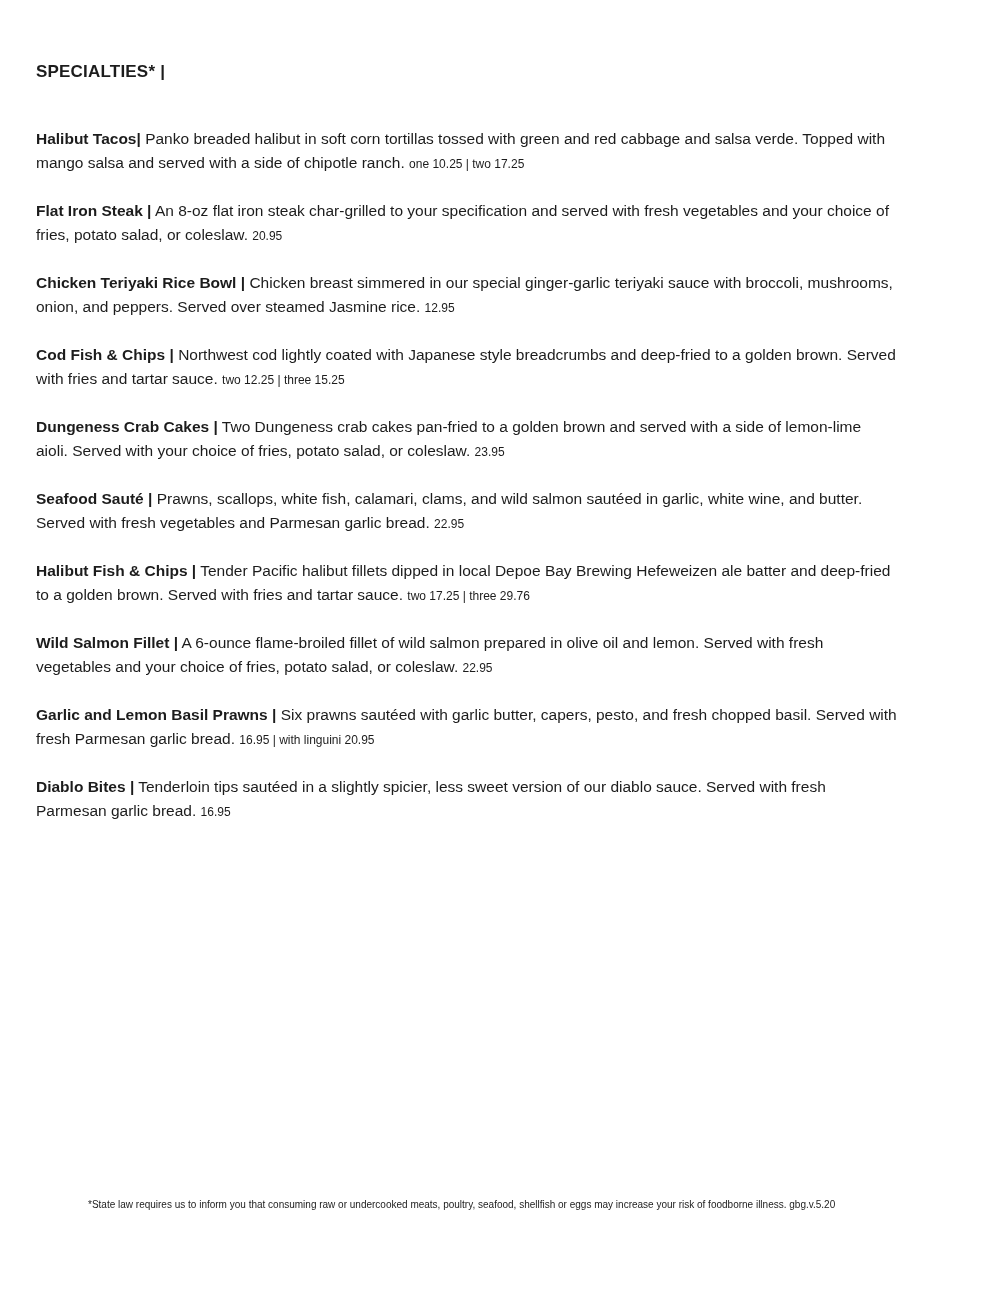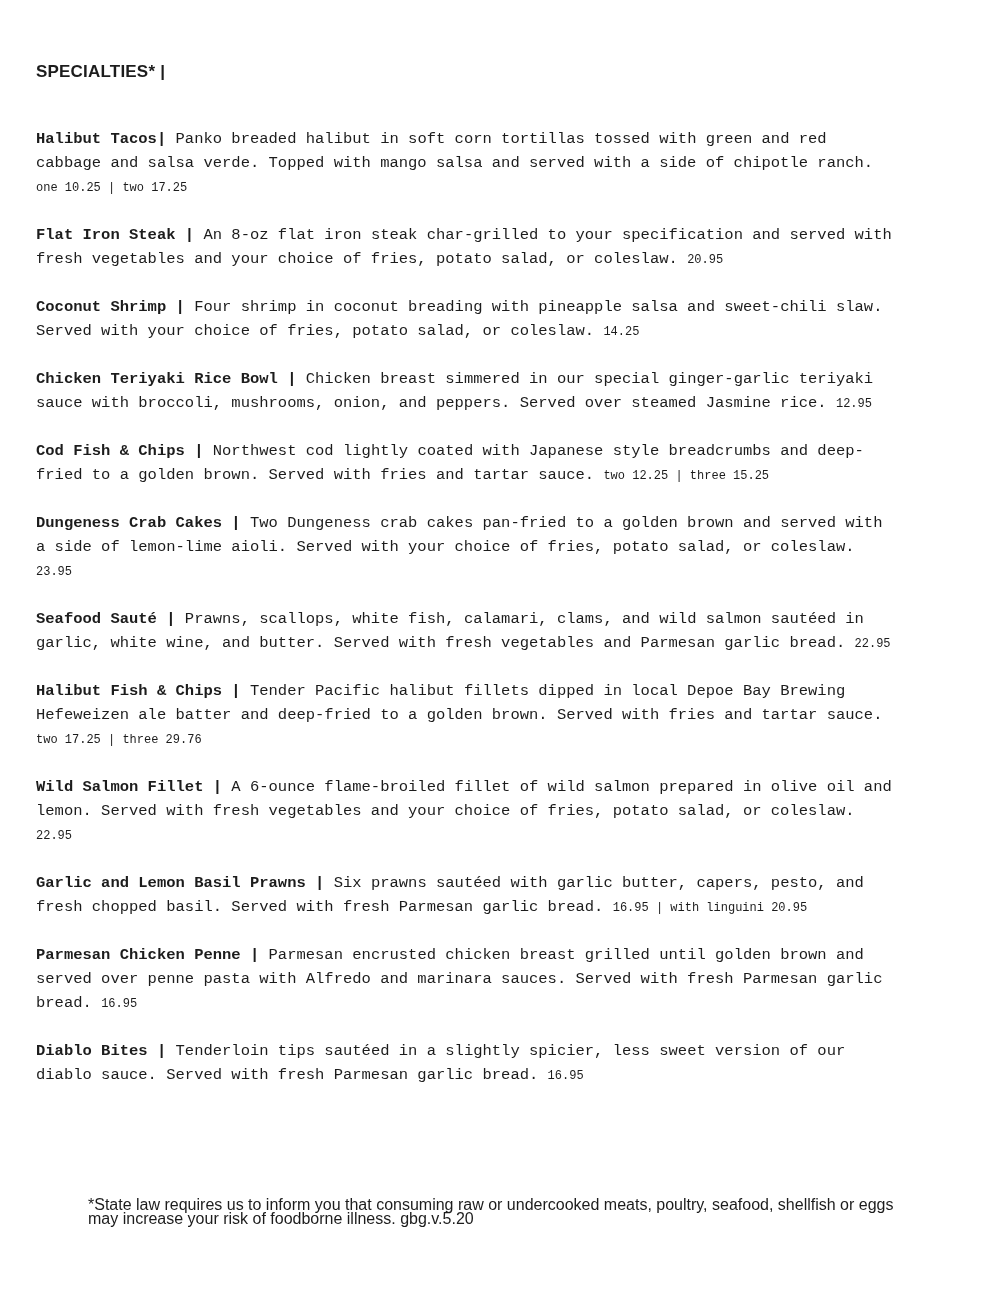--- a/index.html
+++ b/index.html
@@ -28,34 +28,33 @@
   .title {
     font-size: 17px;
     font-weight: bold;
     letter-spacing: 0.2px;
     margin: 0 0 45px 0;
   }
   .menu-item {
     font-size: 15.5px;
     line-height: 24px;
     margin: 0 8px 23px 0;
-    font-family: Liberation Mono, monospace;
   }
   .item-name {
     font-weight: bold;
   }
   .item-price {
     font-size: 12px;
   }
   .footer {
     position: absolute;
     left: 88px;
     right: 95px;
     top: 1198px;
-    font-size: 16px;
+    font-size: 10px;
     line-height: 14px;
     color: #1c1c1c;
   }
 </style>
 </head>
 <body>
 
 <div class="page">
   <div class="content">
 
@@ -67,25 +66,20 @@
       <span class="item-price">one 10.25 | two 17.25</span>
     </p>
 
     <p class="menu-item">
       <span class="item-name">Flat Iron Steak |</span>
       <span>An 8-oz flat iron steak char-grilled to your specification and served with fresh vegetables and your choice of fries, potato salad, or coleslaw.</span>
       <span class="item-price">20.95</span>
     </p>
 
 
-    <p class="menu-item">
-      <span class="item-name">Coconut Shrimp |</span>
-      <span>Four shrimp in coconut breading with pineapple salsa and sweet-chili slaw. Served with your choice of fries, potato salad, or coleslaw.</span>
-      <span class="item-price">14.25</span>
-    </p>
 
     <p class="menu-item">
       <span class="item-name">Chicken Teriyaki Rice Bowl |</span>
       <span>Chicken breast simmered in our special ginger-garlic teriyaki sauce with broccoli, mushrooms, onion, and peppers.  Served over steamed Jasmine rice.</span>
       <span class="item-price">12.95</span>
     </p>
 
     <p class="menu-item">
       <span class="item-name">Cod Fish &amp; Chips |</span>
       <span>Northwest cod lightly coated with Japanese style breadcrumbs and deep-fried to a golden brown.  Served with fries and tartar sauce.</span>
@@ -115,25 +109,20 @@
       <span>A 6-ounce flame-broiled fillet of wild salmon prepared in olive oil and lemon. Served with fresh vegetables and your choice of fries, potato salad, or coleslaw.</span>
       <span class="item-price">22.95</span>
     </p>
 
     <p class="menu-item">
       <span class="item-name">Garlic and Lemon Basil Prawns |</span>
       <span>Six prawns sautéed with garlic butter, capers, pesto, and fresh chopped basil. Served with fresh Parmesan garlic bread.</span>
       <span class="item-price">16.95 | with linguini 20.95</span>
     </p>
 
-    <p class="menu-item">
-      <span class="item-name">Parmesan Chicken Penne |</span>
-      <span>Parmesan encrusted chicken breast grilled until golden brown and served over penne pasta with Alfredo and marinara sauces. Served with fresh Parmesan garlic bread.</span>
-      <span class="item-price">16.95</span>
-    </p>
 
     <p class="menu-item">
       <span class="item-name">Diablo Bites |</span>
       <span>Tenderloin tips sautéed in a slightly spicier, less sweet version of our diablo sauce. Served with fresh Parmesan garlic bread.</span>
       <span class="item-price">16.95</span>
     </p>
 
   </div>
 
   <div class="footer">*State law requires us to inform you that consuming raw or undercooked meats, poultry, seafood, shellfish or eggs may increase your risk of foodborne illness.  gbg.v.5.20</div>

